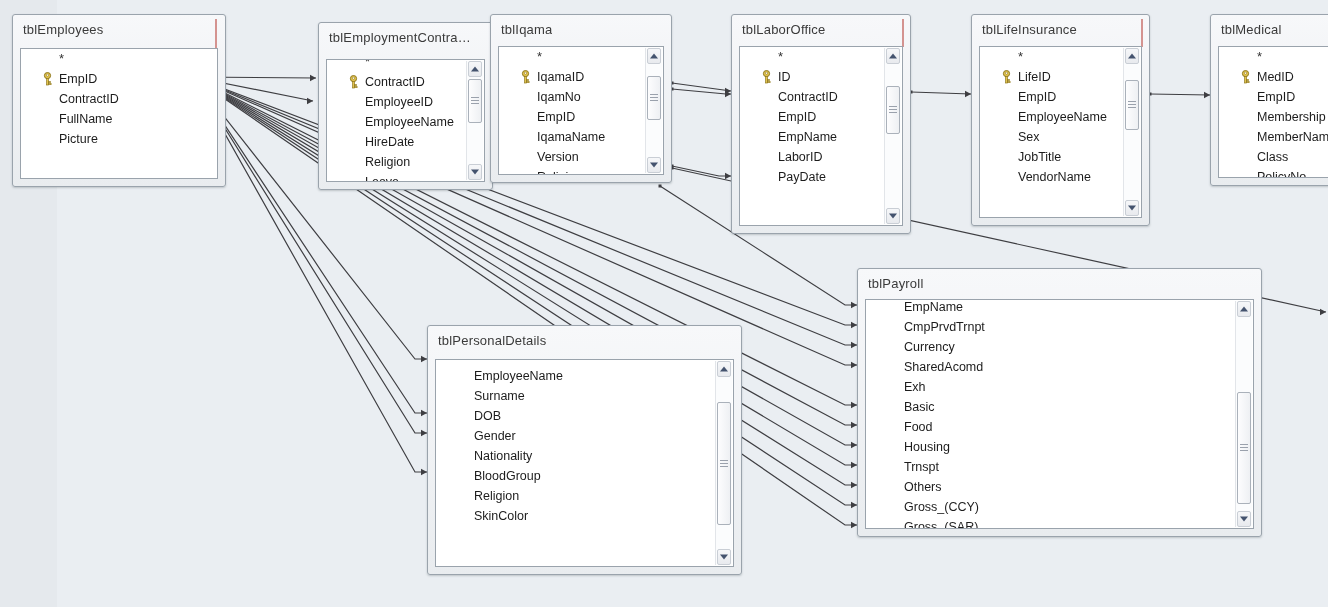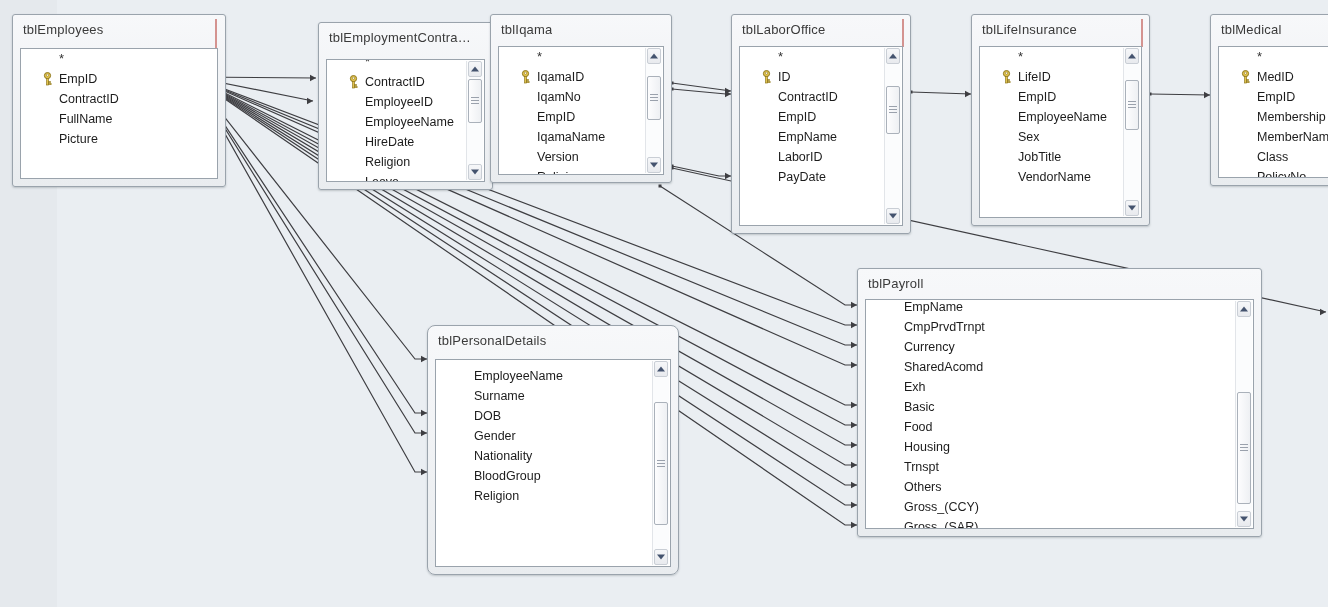--- a/index.html
+++ b/index.html
@@ -301,32 +301,33 @@
   <rect x="7.3" y="11.4" width="2.8" height="1.3" fill="#e3c44d" stroke="#8f7820" stroke-width="0.6"></rect>
 </svg></span><span>MedID</span></div>
           <div class="row"><span>EmpID</span></div>
           <div class="row"><span>Membership</span></div>
           <div class="row"><span>MemberName</span></div>
           <div class="row"><span>Class</span></div>
           <div class="row"><span>PolicyNo</span></div>
         </div>
       </div>
     </div>
-    <div class="tbl" style="left: 427px; top: 325px; width: 252px; height: 250px; border-radius: 8px;">
+    <div class="tbl" style="left: 427px; top: 325px; width: 315px; height: 250px;">
       <div class="tbl-title">tblPersonalDetails</div>
       <div class="tbl-list" style="top: 33px;">
         <div class="rows" style="margin-top: -14px; right: 18px;">
           <div class="row"><span></span></div>
           <div class="row"><span>EmployeeName</span></div>
           <div class="row"><span>Surname</span></div>
           <div class="row"><span>DOB</span></div>
           <div class="row"><span>Gender</span></div>
           <div class="row"><span>Nationality</span></div>
           <div class="row"><span>BloodGroup</span></div>
           <div class="row"><span>Religion</span></div>
+          <div class="row"><span>SkinColor</span></div>
         </div>
         <div class="sb">
           <div class="sb-btn up">
             <span class="tri"></span>
           </div>
           <div class="sb-thumb" style="top: 41px; height: 123px;">
             <span class="sb-grip"></span>
           </div>
           <div class="sb-btn down">
             <span class="tri"></span>

